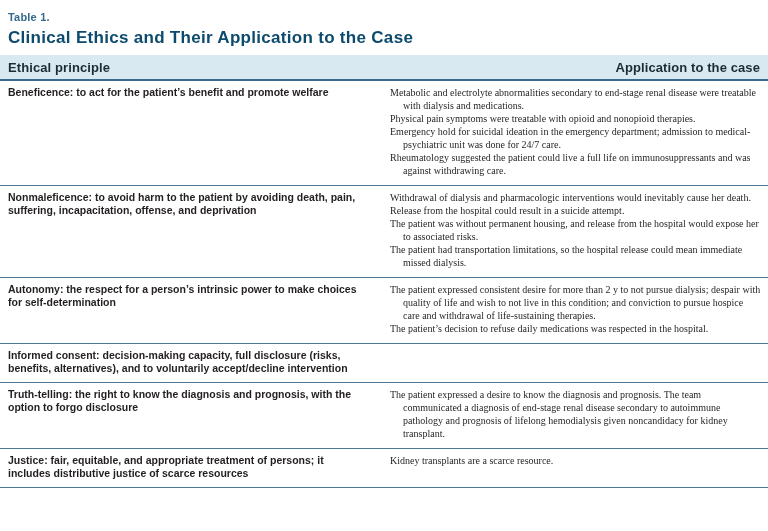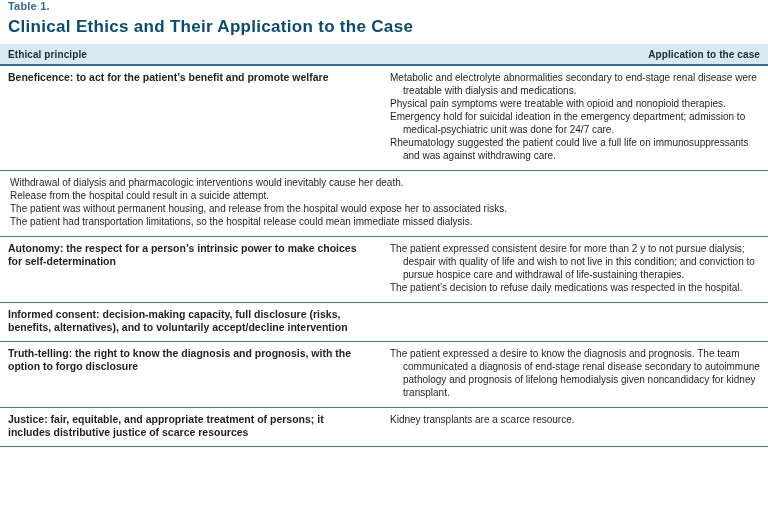--- a/index.html
+++ b/index.html
@@ -3,56 +3,56 @@
 <meta charset="utf-8">
 <style>
   * { margin:0; padding:0; box-sizing:border-box; }
   html,body { background:#ffffff; }
   body {
     width:768px; height:531px;
     font-family:"Liberation Sans", sans-serif;
     color:#231f20;
     overflow:hidden;
   }
-  .page { width:768px; height:531px; background:#fff; }
+  .page { width:768px; height:531px; padding-top:11px; background:#fff; }
 
   .table-label {
     font-size:11px; font-weight:bold; color:#34698c;
     padding-left:8px; letter-spacing:0.2px;
   }
   .table-title {
     font-size:17px; font-weight:bold; color:#0c4a6e;
     padding-left:8px; margin:5px 0 7px 0; letter-spacing:0.3px;
   }
 
   .ethics-table { width:768px; }
 
   .header-row {
     display:flex; background:#d8e9f2;
     border-bottom:2px solid #3c6a8c;
   }
   .header-cell {
-    font-size:10px; font-weight:bold; color:#1d2b35;
+    font-size:13px; font-weight:bold; color:#1d2b35;
     padding:5px 8px 4px 8px; letter-spacing:0.1px;
   }
   .col-principle { flex:0 0 380px; width:380px; }
   .col-application { flex:1 1 auto; }
   .center { text-align:right; }
 
   .table-row {
     display:flex;
     border-bottom:1.5px solid #4d7895;
   }
   .principle-cell {
     font-size:10.5px; font-weight:bold; line-height:13px;
     padding:5px 18px 7px 8px; color:#231f20;
   }
   .application-cell {
     font-size:10px; line-height:13px;
-    padding:5px 6px 8px 10px; color:#231f20;
+    padding:5px 6px 8px 10px; color:#231f20;font-family:Liberation Serif, serif;
   }
   .app-item {
     padding-left:13px; text-indent:-13px;
   }
 </style>
 </head>
 <body>
 
 <div class="page">
   <div class="table-label">Table 1.</div>
@@ -68,20 +68,21 @@
     <div class="col-principle principle-cell">Beneficence: to act for the patient’s benefit and promote welfare</div>
     <div class="col-application application-cell">
             <div class="app-item">Metabolic and electrolyte abnormalities secondary to end-stage renal disease were treatable with dialysis and medications.</div>
             <div class="app-item">Physical pain symptoms were treatable with opioid and nonopioid therapies.</div>
             <div class="app-item">Emergency hold for suicidal ideation in the emergency department; admission to medical-psychiatric unit was done for 24/7 care.</div>
             <div class="app-item">Rheumatology suggested the patient could live a full life on immunosuppressants and was against withdrawing care.</div>
           </div>
   </div>
 
   <div class="table-row">
+    <div class="col-principle principle-cell">Nonmaleficence: to avoid harm to the patient by avoiding death, pain, suffering, incapacitation, offense, and deprivation</div>
     <div class="col-application application-cell">
             <div class="app-item">Withdrawal of dialysis and pharmacologic interventions would inevitably cause her death.</div>
             <div class="app-item">Release from the hospital could result in a suicide attempt.</div>
             <div class="app-item">The patient was without permanent housing, and release from the hospital would expose her to associated risks.</div>
             <div class="app-item">The patient had transportation limitations, so the hospital release could mean immediate missed dialysis.</div>
           </div>
   </div>
 
   <div class="table-row">
     <div class="col-principle principle-cell">Autonomy: the respect for a person’s intrinsic power to make choices for self-determination</div>

